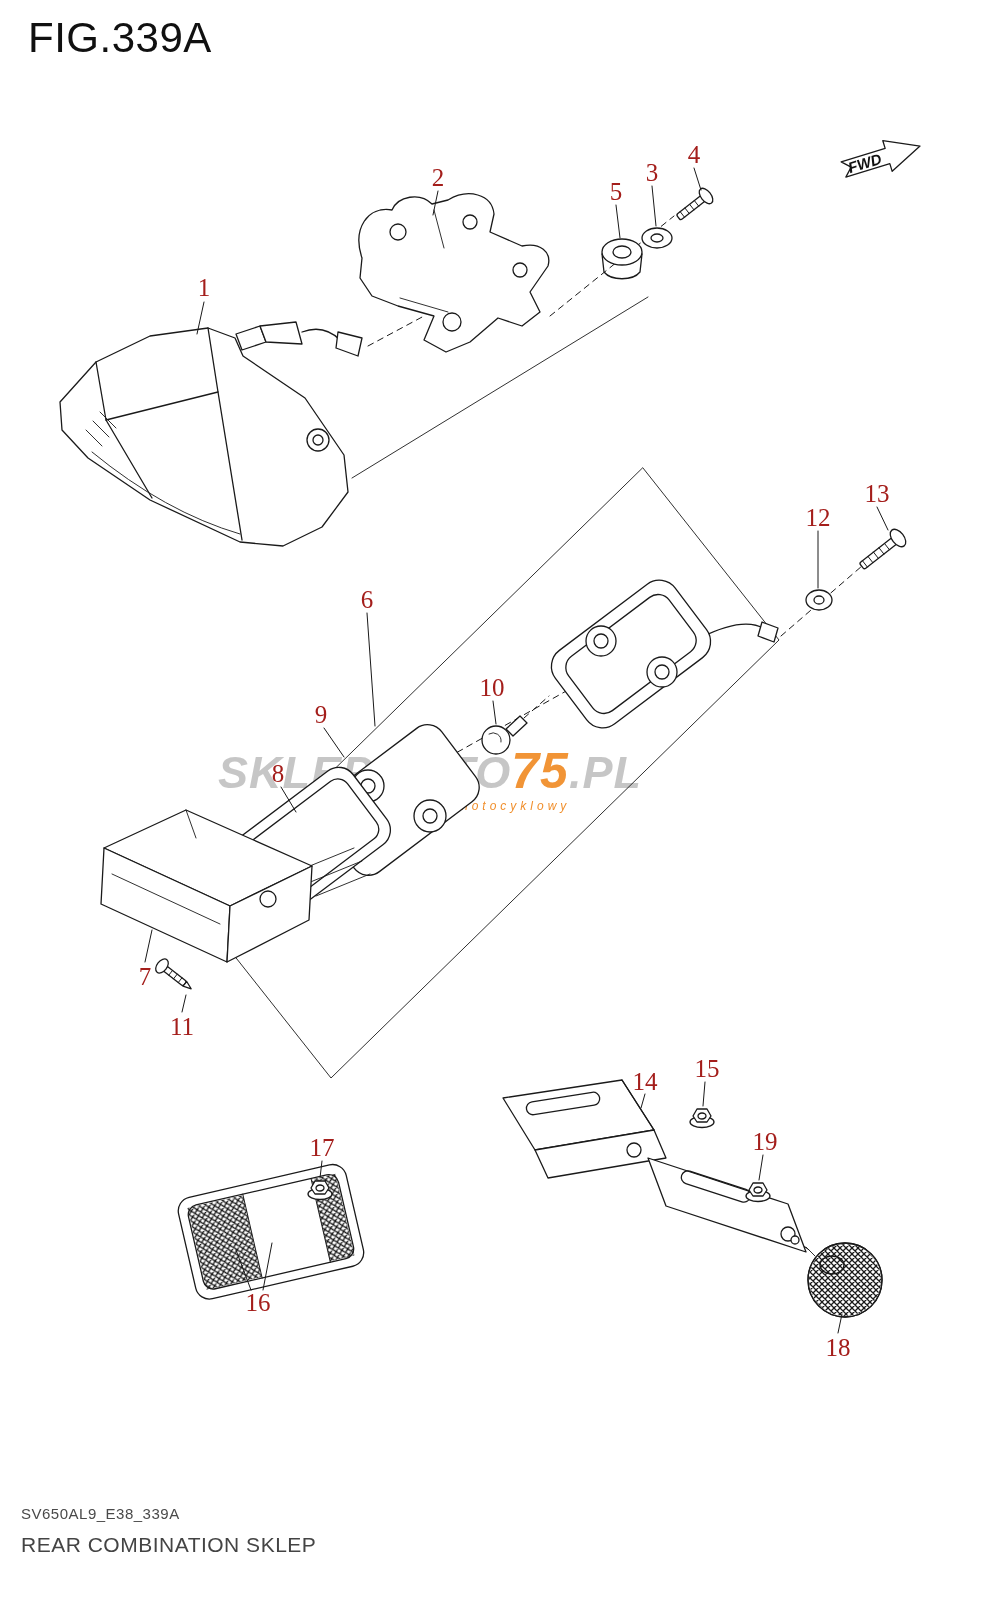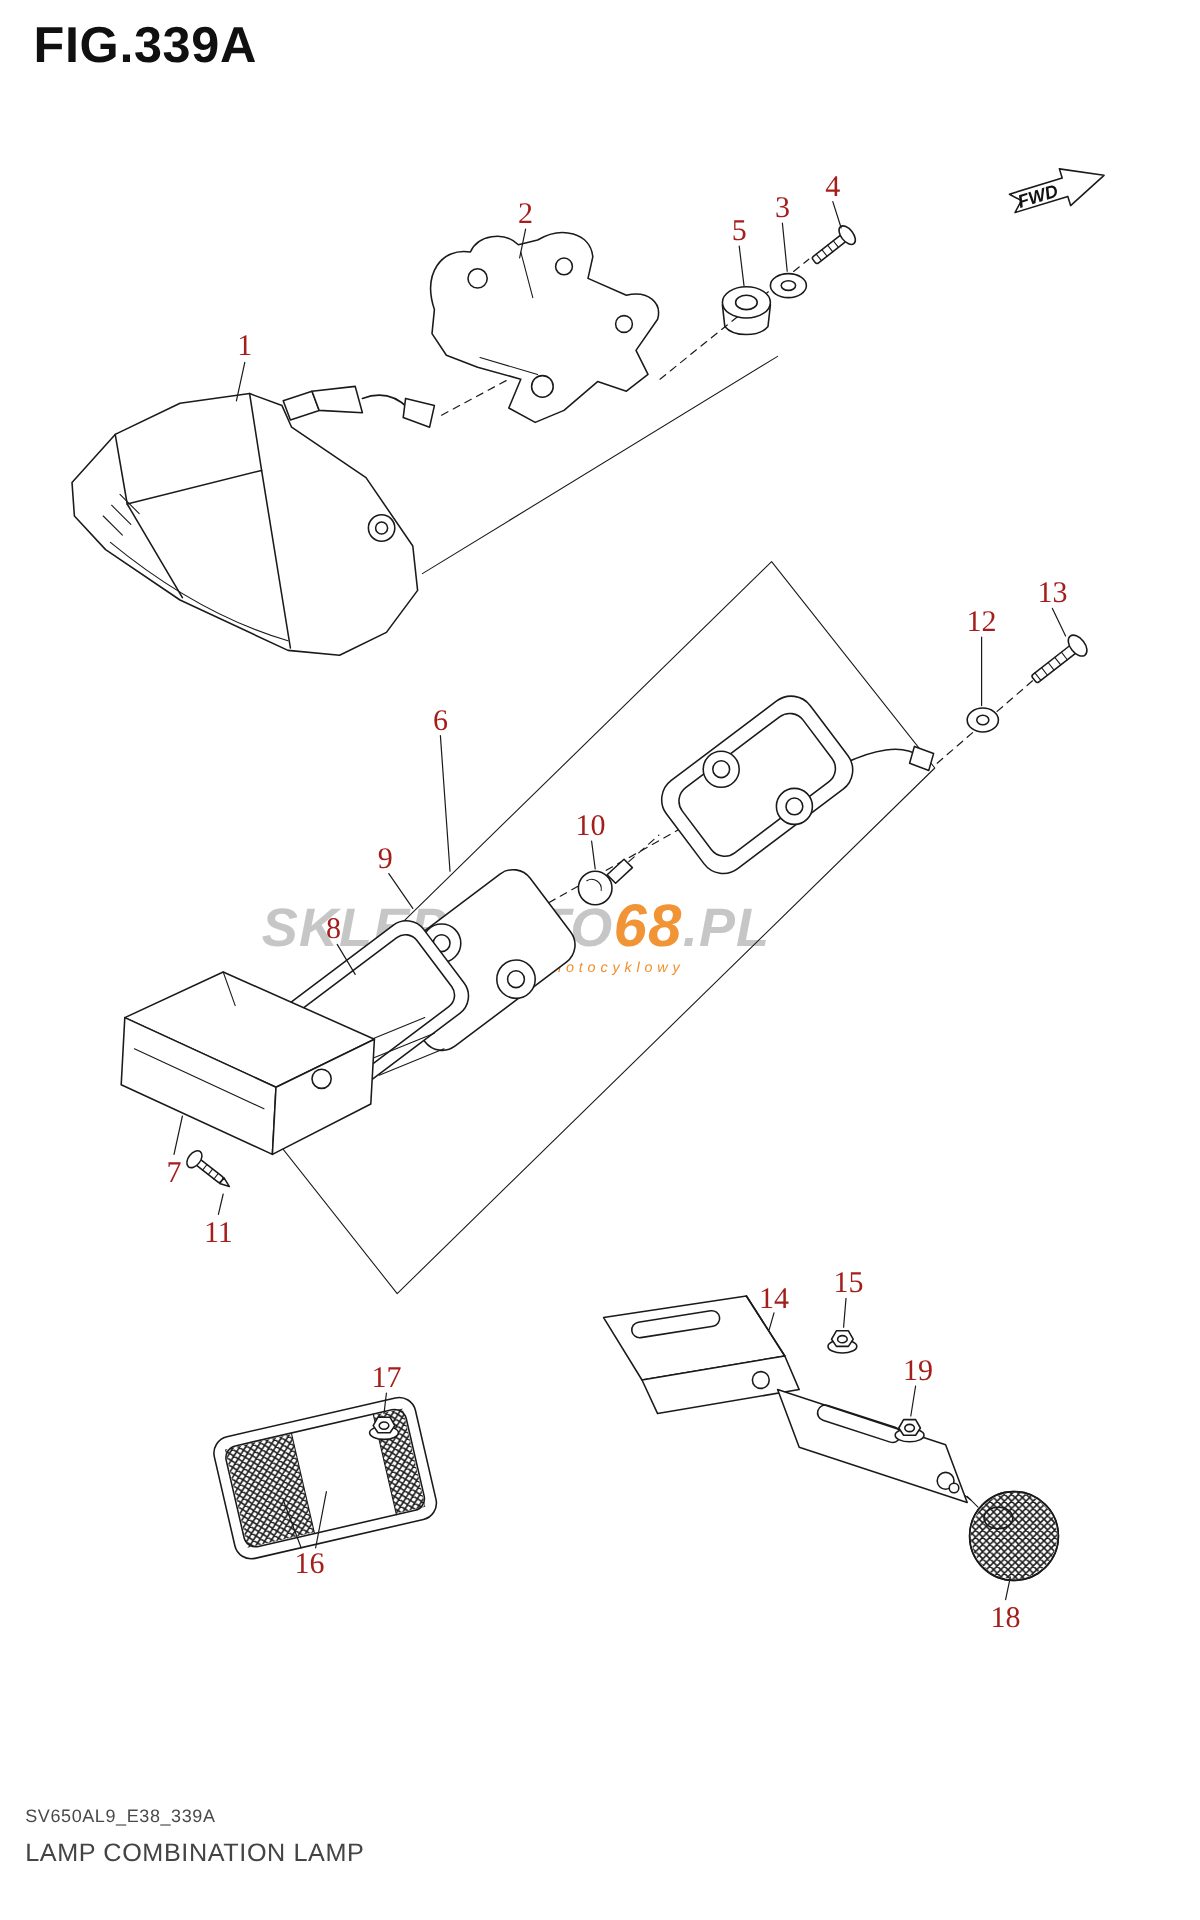--- a/index.html
+++ b/index.html
@@ -4,21 +4,21 @@
 <style>
   :root{
     --label-color:#a41e1b;
     --line-color:#1a1a1a;
     --wm-text:#bdbdbd;
     --wm-accent:#ef8214;
   }
   *{margin:0;padding:0;box-sizing:border-box}
   html,body{width:1000px;height:1600px;background:#ffffff;overflow:hidden;
     font-family:"Liberation Sans",sans-serif;position:relative}
-  .page-title{position:absolute;left:28px;top:14px;font-size:42px;font-weight:700;
+  .page-title{position:absolute;left:28px;top:14px;font-size:42px;font-weight:400;
     color:#101010;letter-spacing:0.5px;z-index:4}
   svg.diagram{position:absolute;left:0;top:0;z-index:2}
   svg .plabel{font-family:"Liberation Serif",serif;font-size:25px;fill:var(--label-color)}
   svg path,svg line,svg rect,svg circle,svg ellipse,svg polygon,svg polyline{
     stroke:var(--line-color);stroke-width:1.3;fill:none;stroke-linejoin:round;stroke-linecap:round}
   svg .leader{stroke-width:1}
   svg .dash{stroke-dasharray:6 5;stroke-width:1}
   svg .thin{stroke-width:0.9}
   svg .wf{fill:#ffffff}
   svg .hatchfill{fill:url(#hatch);stroke:none}
@@ -35,21 +35,21 @@
   .footer{position:absolute;left:21px;top:1505px;z-index:4;color:#4a4a4a}
   .footer-code{font-size:15px;letter-spacing:0.5px}
   .footer-title{margin-top:11px;font-size:21px;letter-spacing:0.5px;color:#444}
 </style>
 </head>
 <body>
 
 <div class="page-title">FIG.339A</div>
 
 <div class="watermark">
-  <div class="wm-line1"><span>SKLEP</span><span>MOTO</span><span class="wm-accent">68</span><span>.PL</span></div>
+  <div class="wm-line1"><span>SKLEP</span><span>MOTO</span><span class="wm-accent">75</span><span>.PL</span></div>
   <div class="wm-line2">internetowy sklep motocyklowy</div>
 </div>
 
 <svg class="diagram" width="1000" height="1600" viewBox="0 0 1000 1600" xmlns="http://www.w3.org/2000/svg">
   <defs>
     <pattern id="hatch" width="6" height="6" patternUnits="userSpaceOnUse">
       <path d="M0,6 L6,0 M0,0 L6,6" stroke="#3a3a3a" stroke-width="0.7"></path>
     </pattern>
     <g id="nut">
       <ellipse cx="0" cy="4" rx="12" ry="5.5" class="wf"></ellipse>
@@ -264,14 +264,14 @@
   </g>
 
   <g transform="translate(840,158) rotate(-17)">
     <polygon class="wf" points="0,4 46,4 46,-4 80,12 46,28 46,20 0,20 8,12"></polygon>
     <text class="fwd-text" x="5" y="17.5">FWD</text>
   </g>
 </svg>
 
 <div class="footer">
   <div class="footer-code">SV650AL9_E38_339A</div>
-  <div class="footer-title">LAMP COMBINATION LAMP</div>
+  <div class="footer-title">REAR COMBINATION SKLEP</div>
 </div>
 
 </body></html>

